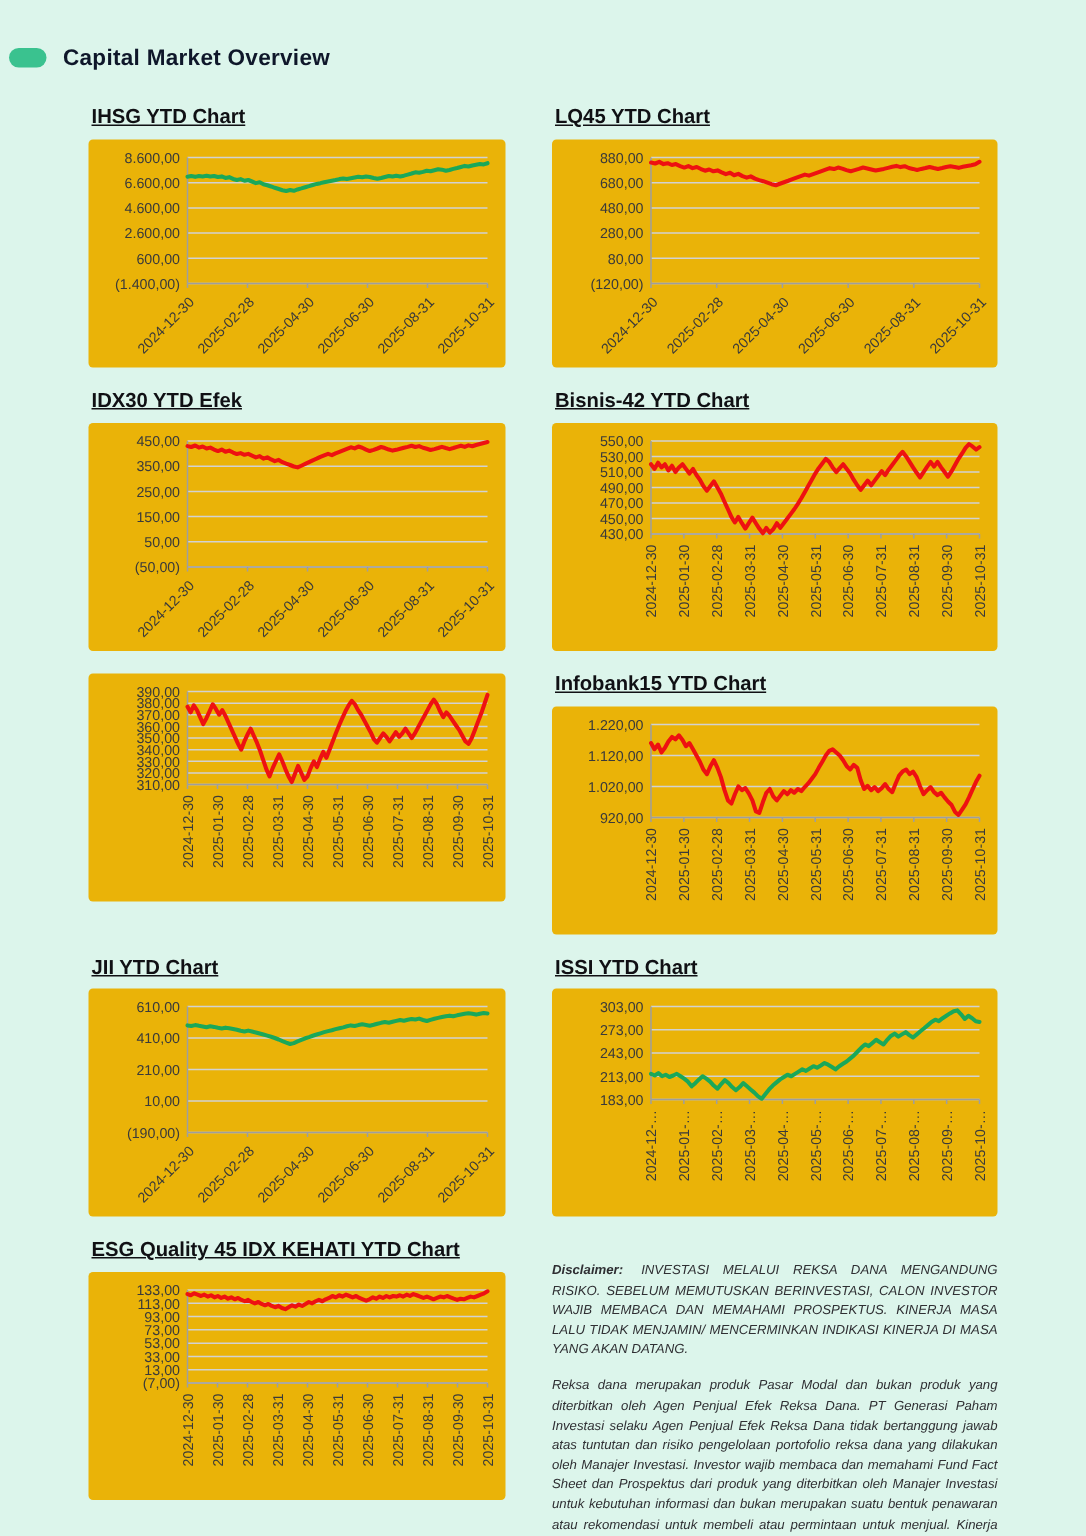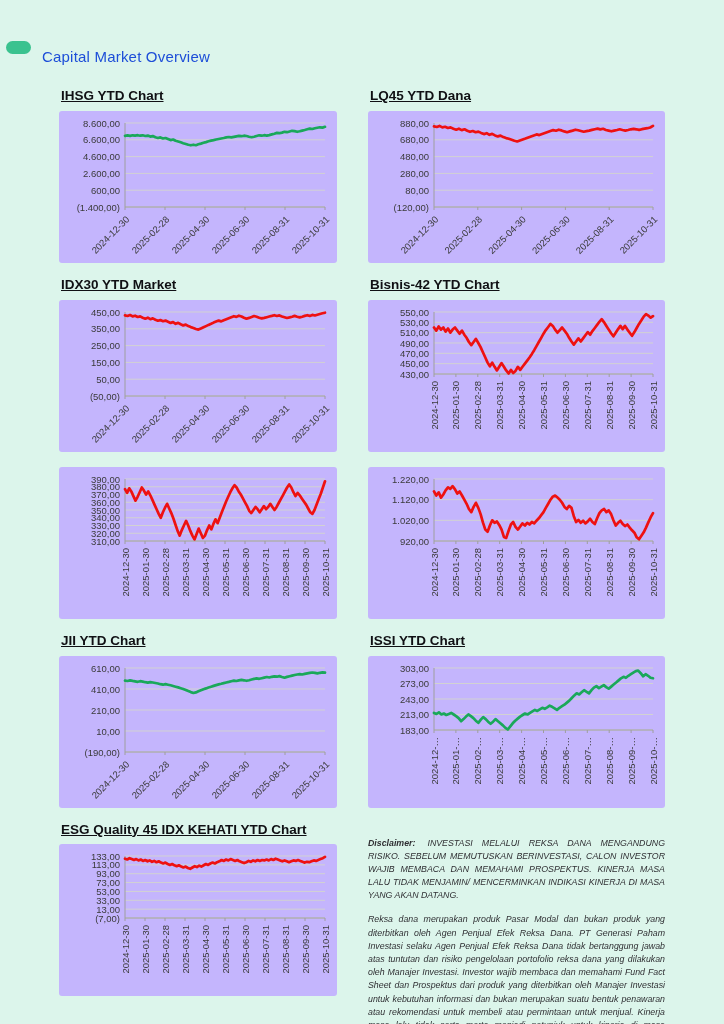--- a/index.html
+++ b/index.html
@@ -5,33 +5,33 @@
   * { box-sizing: border-box; }
   html, body { margin: 0; padding: 0; }
   body {
     width: 724px; height: 1024px;
     background: #dcf5eb;
     font-family: "Liberation Sans", sans-serif;
     overflow: hidden;
   }
   .header { display: flex; align-items: center; gap: 11px; padding: 30px 0 0 6px; }
   .pill { width: 25px; height: 13px; border-radius: 8px; }
-  .page-title { font-size: 15px; font-weight: normal; color: #1d4ed8; letter-spacing: 0.2px; margin-top: 18px; }
+  .page-title { font-size: 15px; font-weight: bold; color: #0f172a; letter-spacing: 0.2px; }
 
   .grid {
     display: grid;
     grid-template-columns: 278px 297px;
     column-gap: 31px;
     row-gap: 15px;
     margin: 24px 0 0 59px;
   }
   .cell { }
   .chart-title { font-size: 13.5px; font-weight: bold; color: #101014; margin: 0 0 7px 2px; line-height: 1.1; text-decoration: underline; }
   .card {
-    background: #c4b5fd;
+    background: #eab308;
     border-radius: 3px;
     padding: 6px 4px 2px 2px;
     height: 152px;
   }
   .chart-canvas { width: 100%; height: 142px; }
   .chart-canvas svg { display: block; }
 
   .disclaimer {
     padding-top: 14px;
     font-size: 8.8px;
@@ -84,21 +84,21 @@
             <text x="229" y="103" text-anchor="end" font-size="9.5" fill="#3a3a3a" transform="rotate(-45 229 103)">2025-08-31</text>
             <line x1="264" y1="90" x2="264" y2="93" stroke="#9e9e9e" stroke-width="1"></line>
             <text x="269" y="103" text-anchor="end" font-size="9.5" fill="#3a3a3a" transform="rotate(-45 269 103)">2025-10-31</text>
             <polyline points="64.0,18.8 66.5,18.4 69.1,18.9 71.6,18.3 74.1,18.6 76.7,18.2 79.2,18.7 81.7,18.3 84.3,19.0 86.8,18.6 89.3,19.6 91.8,19.1 94.4,20.3 96.9,21.0 99.4,20.4 102.0,21.5 104.5,21.0 107.0,22.0 109.6,23.1 112.1,22.5 114.6,23.8 117.2,24.5 119.7,25.3 122.2,26.2 124.8,27.0 127.3,27.8 129.8,28.3 132.4,27.7 134.9,28.2 137.4,27.3 139.9,26.6 142.5,25.8 145.0,25.1 147.5,24.3 150.1,23.6 152.6,23.1 155.1,22.5 157.7,22.0 160.2,21.5 162.7,21.0 165.3,20.4 167.8,20.0 170.3,20.4 172.9,19.9 175.4,19.4 177.9,18.9 180.5,19.2 183.0,18.7 185.5,19.0 188.1,19.7 190.6,20.2 193.1,19.7 195.6,19.0 198.2,18.3 200.7,18.7 203.2,18.2 205.8,18.6 208.3,18.1 210.8,17.4 213.4,16.7 215.9,15.9 218.4,16.2 221.0,15.6 223.5,14.8 226.0,15.2 228.6,14.5 231.1,13.8 233.6,14.1 236.2,14.8 238.7,14.3 241.2,13.6 243.7,13.0 246.3,12.3 248.8,11.6 251.3,12.0 253.9,11.3 256.4,10.8 258.9,10.3 261.5,10.6 264.0,9.8" fill="none" stroke="#1aa85a" stroke-width="2.7" stroke-linejoin="round" stroke-linecap="round"></polyline>
           </svg>
         </div>
     </div>
   </section>
 
   <section class="cell">
-    <h3 class="chart-title">LQ45 YTD Dana</h3>
+    <h3 class="chart-title">LQ45 YTD Chart</h3>
     <div class="card">
       <div class="chart-canvas">
           <svg width="291" height="140">
             <line x1="64" y1="6" x2="283" y2="6" stroke="#d2d2d2" stroke-width="1"></line>
             <text x="59" y="9.5" text-anchor="end" font-size="9.5" fill="#3a3a3a">880,00</text>
             <line x1="64" y1="22.8" x2="283" y2="22.8" stroke="#d2d2d2" stroke-width="1"></line>
             <text x="59" y="26.3" text-anchor="end" font-size="9.5" fill="#3a3a3a">680,00</text>
             <line x1="64" y1="39.6" x2="283" y2="39.6" stroke="#d2d2d2" stroke-width="1"></line>
             <text x="59" y="43.1" text-anchor="end" font-size="9.5" fill="#3a3a3a">480,00</text>
             <line x1="64" y1="56.4" x2="283" y2="56.4" stroke="#d2d2d2" stroke-width="1"></line>
@@ -121,21 +121,21 @@
             <text x="244.2" y="103" text-anchor="end" font-size="9.5" fill="#3a3a3a" transform="rotate(-45 244.2 103)">2025-08-31</text>
             <line x1="283" y1="90" x2="283" y2="93" stroke="#9e9e9e" stroke-width="1"></line>
             <text x="288" y="103" text-anchor="end" font-size="9.5" fill="#3a3a3a" transform="rotate(-45 288 103)">2025-10-31</text>
             <polyline points="64.0,9.4 66.8,10.0 69.5,8.9 72.3,10.4 75.1,9.8 77.9,11.0 80.6,10.4 83.4,11.7 86.2,12.7 88.9,11.7 91.7,13.1 94.5,12.3 97.3,13.7 100.0,14.8 102.8,14.0 105.6,15.2 108.4,14.6 111.1,15.9 113.9,17.1 116.7,16.2 119.4,17.8 122.2,16.9 125.0,18.4 127.8,19.4 130.5,18.6 133.3,20.1 136.1,21.1 138.8,21.8 141.6,22.8 144.4,23.8 147.2,24.5 149.9,23.5 152.7,22.5 155.5,21.5 158.3,20.4 161.0,19.4 163.8,18.4 166.6,17.4 169.3,18.1 172.1,17.1 174.9,16.1 177.7,15.1 180.4,14.1 183.2,13.1 186.0,13.7 188.7,12.7 191.5,13.4 194.3,14.4 197.1,15.2 199.8,14.4 202.6,13.6 205.4,12.7 208.2,13.3 210.9,14.0 213.7,14.7 216.5,14.1 219.2,13.6 222.0,12.9 224.8,12.2 227.6,11.6 230.3,12.4 233.1,11.8 235.9,13.0 238.6,13.6 241.4,14.3 244.2,13.6 247.0,13.0 249.7,12.3 252.5,13.0 255.3,13.6 258.1,13.0 260.8,12.3 263.6,11.8 266.4,12.3 269.1,12.9 271.9,12.2 274.7,11.7 277.5,11.2 280.2,10.5 283.0,8.9" fill="none" stroke="#ee1111" stroke-width="2.7" stroke-linejoin="round" stroke-linecap="round"></polyline>
           </svg>
         </div>
     </div>
   </section>
 
   <section class="cell">
-    <h3 class="chart-title">IDX30 YTD Market</h3>
+    <h3 class="chart-title">IDX30 YTD Efek</h3>
     <div class="card">
       <div class="chart-canvas">
           <svg width="272" height="140">
             <line x1="64" y1="6" x2="264" y2="6" stroke="#d2d2d2" stroke-width="1"></line>
             <text x="59" y="9.5" text-anchor="end" font-size="9.5" fill="#3a3a3a">450,00</text>
             <line x1="64" y1="22.8" x2="264" y2="22.8" stroke="#d2d2d2" stroke-width="1"></line>
             <text x="59" y="26.3" text-anchor="end" font-size="9.5" fill="#3a3a3a">350,00</text>
             <line x1="64" y1="39.6" x2="264" y2="39.6" stroke="#d2d2d2" stroke-width="1"></line>
             <text x="59" y="43.1" text-anchor="end" font-size="9.5" fill="#3a3a3a">250,00</text>
             <line x1="64" y1="56.4" x2="264" y2="56.4" stroke="#d2d2d2" stroke-width="1"></line>
@@ -259,20 +259,21 @@
             <text x="247.5" y="75" text-anchor="end" font-size="9.5" fill="#3a3a3a" transform="rotate(-90 247.5 75)">2025-09-30</text>
             <line x1="264" y1="68" x2="264" y2="71" stroke="#9e9e9e" stroke-width="1"></line>
             <text x="267.5" y="75" text-anchor="end" font-size="9.5" fill="#3a3a3a" transform="rotate(-90 267.5 75)">2025-10-31</text>
             <polyline points="64.0,16.1 66.1,19.9 68.2,15.3 70.3,18.4 72.4,23.1 74.5,27.7 76.6,23.8 78.7,19.2 80.8,14.5 82.9,17.6 85.1,21.5 87.2,18.4 89.3,22.3 91.4,26.9 93.5,31.6 95.6,36.2 97.7,40.9 99.8,44.8 101.9,39.3 104.0,34.7 106.1,30.8 108.2,35.5 110.3,40.1 112.4,45.5 114.5,51.7 116.6,57.9 118.7,62.6 120.8,57.1 122.9,52.5 125.1,47.9 127.2,52.5 129.3,57.9 131.4,62.6 133.5,66.4 135.6,61.0 137.7,55.6 139.8,60.3 141.9,64.9 144.0,62.6 146.1,57.1 148.2,52.5 150.3,56.4 152.4,50.9 154.5,46.3 156.6,50.2 158.7,44.8 160.8,39.3 162.9,33.9 165.1,28.5 167.2,23.8 169.3,19.2 171.4,15.3 173.5,12.2 175.6,14.5 177.7,18.4 179.8,21.5 181.9,25.4 184.0,29.3 186.1,33.1 188.2,37.8 190.3,40.1 192.4,37.0 194.5,33.9 196.6,36.2 198.7,39.3 200.8,36.2 202.9,33.1 205.1,36.2 207.2,33.9 209.3,30.8 211.4,33.9 213.5,37.0 215.6,33.9 217.7,30.0 219.8,26.1 221.9,22.3 224.0,18.4 226.1,14.5 228.2,11.4 230.3,14.5 232.4,19.2 234.5,23.1 236.6,19.9 238.7,22.3 240.8,25.4 242.9,28.5 245.1,31.6 247.2,35.5 249.3,39.3 251.4,40.9 253.5,37.0 255.6,31.6 257.7,26.1 259.8,20.7 261.9,14.5 264.0,8.3" fill="none" stroke="#ee1111" stroke-width="2.7" stroke-linejoin="round" stroke-linecap="round"></polyline>
           </svg>
         </div>
     </div>
   </section>
 
   <section class="cell">
+    <h3 class="chart-title">Infobank15 YTD Chart</h3>
     <div class="card">
       <div class="chart-canvas">
           <svg width="291" height="140">
             <line x1="64" y1="6" x2="283" y2="6" stroke="#d2d2d2" stroke-width="1"></line>
             <text x="59" y="9.5" text-anchor="end" font-size="9.5" fill="#3a3a3a">1.220,00</text>
             <line x1="64" y1="26.666666666666668" x2="283" y2="26.666666666666668" stroke="#d2d2d2" stroke-width="1"></line>
             <text x="59" y="30.166666666666668" text-anchor="end" font-size="9.5" fill="#3a3a3a">1.120,00</text>
             <line x1="64" y1="47.333333333333336" x2="283" y2="47.333333333333336" stroke="#d2d2d2" stroke-width="1"></line>
             <text x="59" y="50.833333333333336" text-anchor="end" font-size="9.5" fill="#3a3a3a">1.020,00</text>
             <line x1="64" y1="68" x2="283" y2="68" stroke="#d2d2d2" stroke-width="1"></line>

